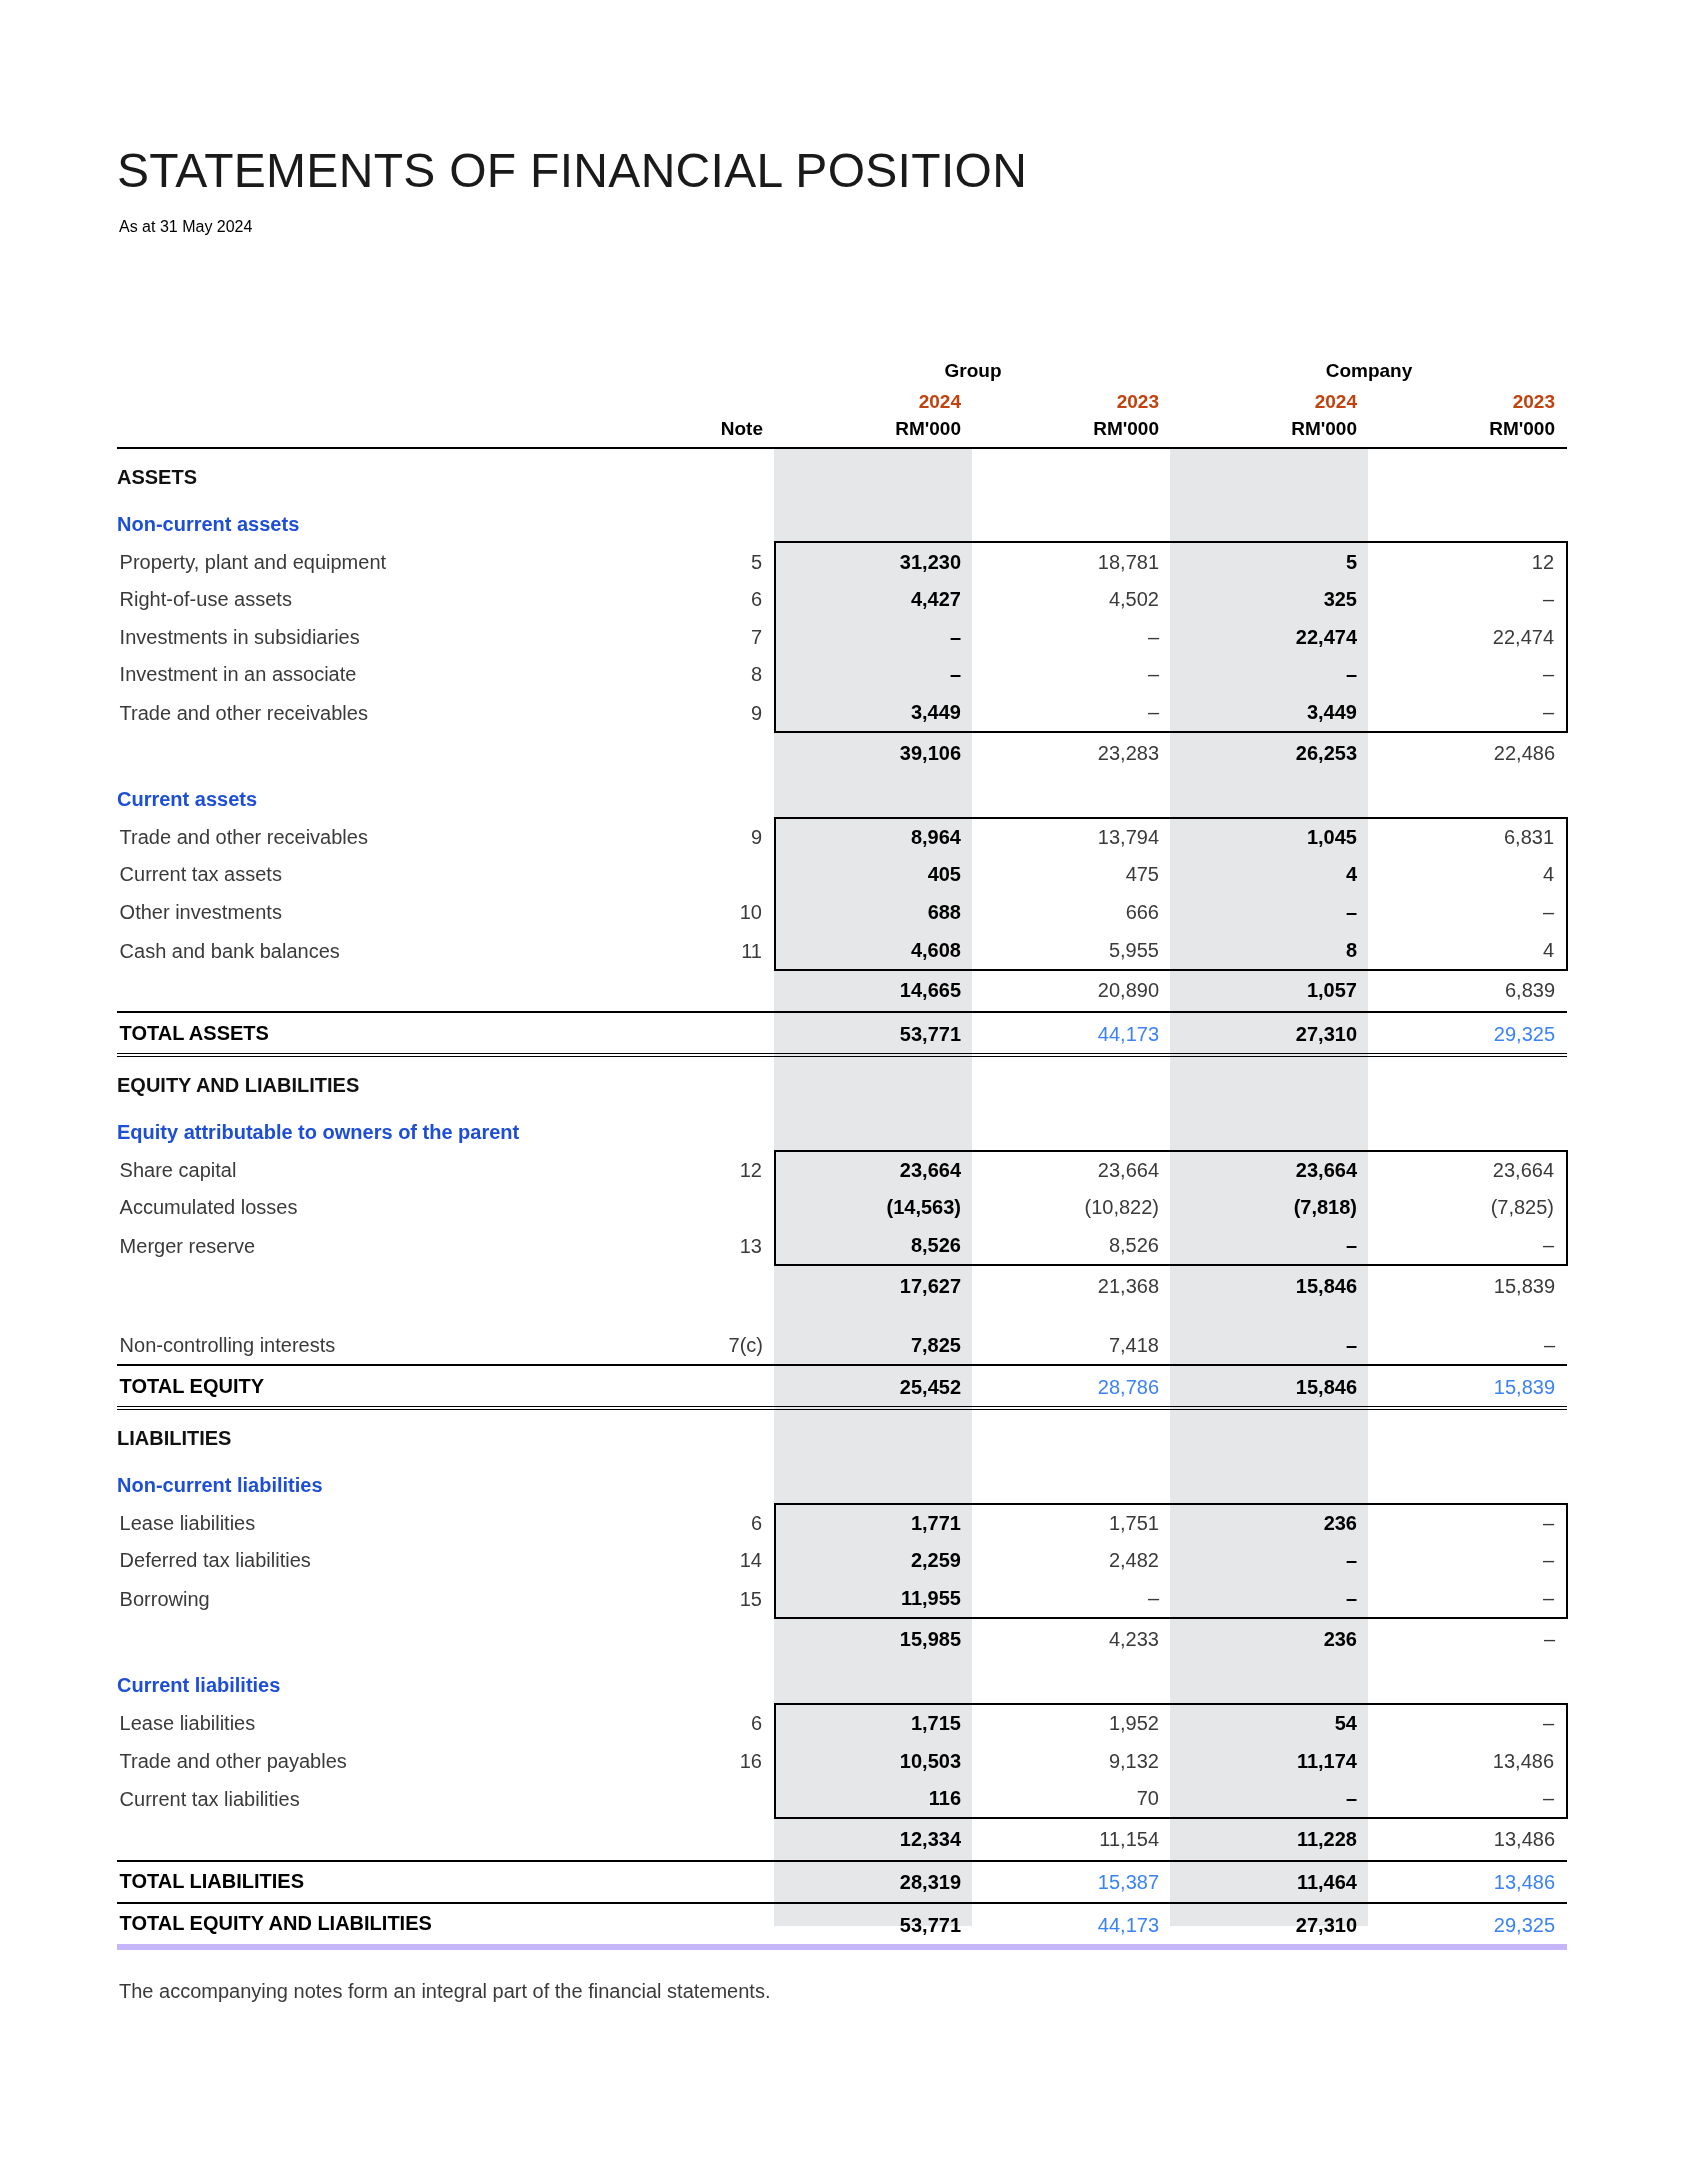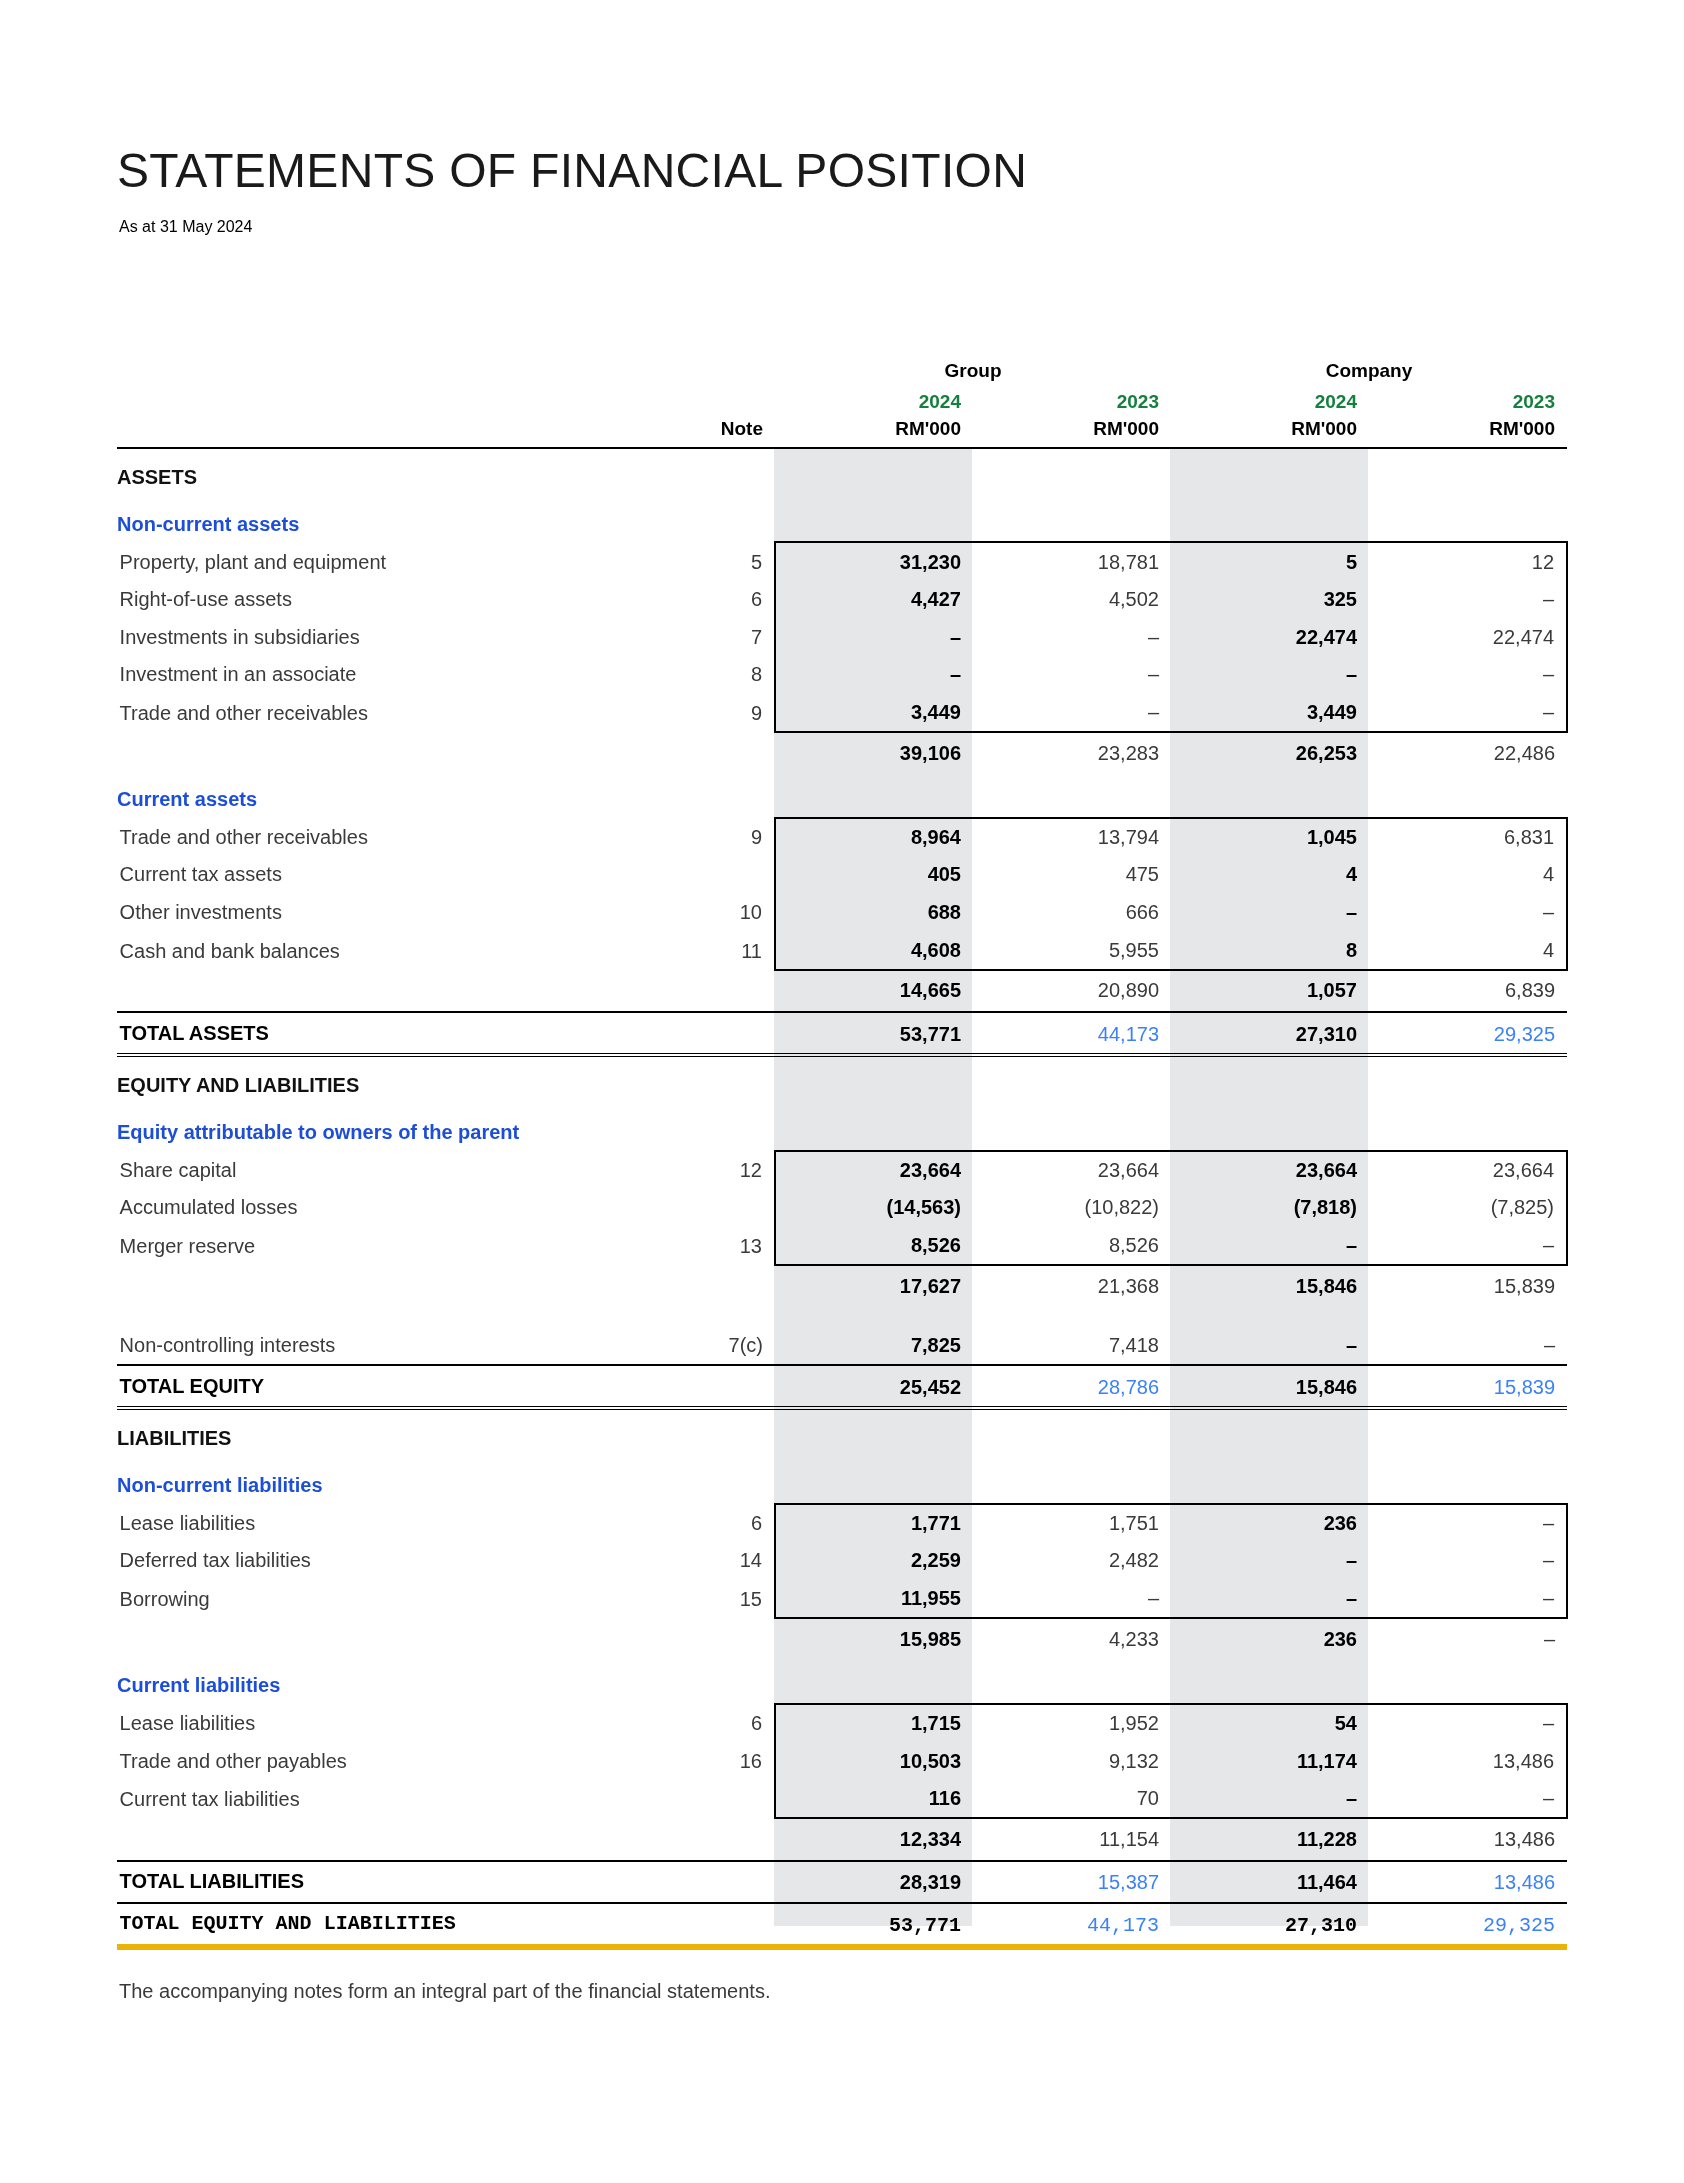--- a/index.html
+++ b/index.html
@@ -44,21 +44,21 @@
   .band-c{ left:989px; width:158px; }
 
   td, th{ padding:0; vertical-align:bottom; }
 
   
   .hdr-span{
     font-size:19px; font-weight:bold; color:#000;
     text-align:center; padding-bottom:6.6px;
   }
   .hdr-yr{
-    font-size:19px; font-weight:bold; color:#15803d;
+    font-size:19px; font-weight:bold; color:#c2410c;
     text-align:right; padding:2.6px 12px 2.6px 0;
   }
   .hdr-unit{
     font-size:19px; font-weight:bold; color:#000;
     text-align:right; padding:2.6px 12px 6.6px 0;
   }
   .hdr-note{
     font-size:19px; font-weight:bold; color:#000;
     text-align:right; padding:2.6px 12px 6.6px 0;
   }
@@ -101,21 +101,21 @@
 
   
   .spacer td{ height:20px; }
 
   
   .grp-top  > td.cell-box{ border-top:2px solid #000; }
   .grp-bot  > td.cell-box{ border-bottom:2px solid #000; }
   td.box-l{ border-left:2px solid #000; }
   td.box-r{ border-right:2px solid #000; }
   .dbl-bottom > td{ border-bottom:4.6px double #000; }
-  .thick-bottom > td{ border-bottom:6px solid #eab308;font-family:Liberation Mono, monospace; }
+  .thick-bottom > td{ border-bottom:6px solid #c4b5fd; }
 
   
   .rule-above td{ border-top:2px solid #000; }
 
   
   .footnote{
     position:absolute; left:119px; top:1980px;
     font-size:20px; color:#3a3a3a; white-space:nowrap;
   }
 </style>

